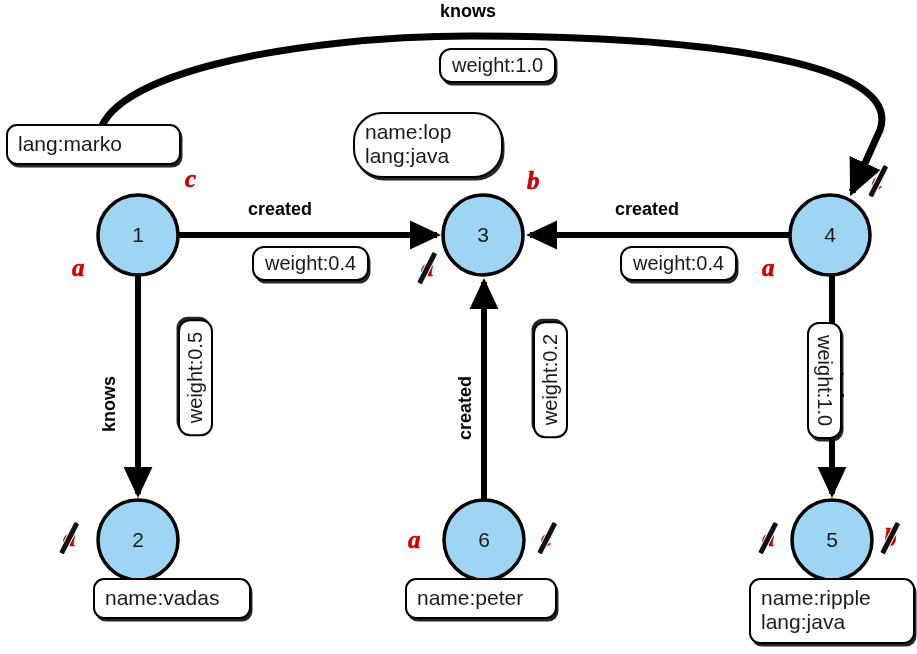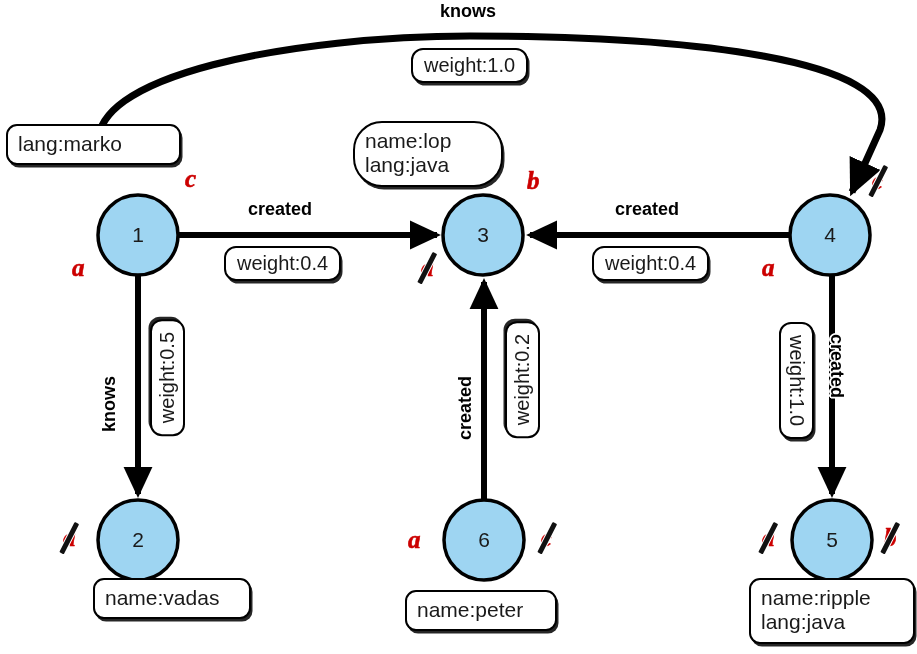--- a/index.html
+++ b/index.html
@@ -74,20 +74,21 @@
     background: #ffffff;
     border: 2.5px solid #000000;
     border-radius: 12px;
     padding: 4px 11px 5px 11px;
     font-family: "Liberation Sans", sans-serif;
     font-size: 20px;
     line-height: 1.1;
     color: #1a1a1a;
     white-space: nowrap;
     box-shadow: 2px 3px 0 -0.5px rgba(0,0,0,0.85);
+    margin-left: 28px;
   }
   .weight-box.vert-ccw {
     writing-mode: vertical-rl;
     transform: rotate(180deg);
     padding: 11px 4px 11px 5px;
   }
   .weight-box.vert-cw {
     writing-mode: vertical-rl;
     padding: 11px 4px 11px 5px;
   }
@@ -191,29 +192,29 @@
   <div class="weight-box vert-ccw" style="left:150px; top:319px;">weight:0.5</div>
   <div class="weight-box vert-ccw" style="left:505px; top:321px;">weight:0.2</div>
   <div class="weight-box vert-cw" style="left:779px; top:322px;">weight:1.0</div>
 
   <div class="prop-box" style="left:6px; top:124px; width:175px;">
     <div>lang:marko</div>
   </div>
   <div class="prop-box" style="left:63px; top:578px; width:158px;margin-left:30px;">
     <div>name:vadas</div>
   </div>
-  <div class="prop-box" style="left:353px; top:121px; width:150px;border-radius:29px;">
+  <div class="prop-box" style="left:353px; top:112px; width:150px;border-radius:29px;">
     <div>name:lop</div>
     <div>lang:java</div>
   </div>
   <div class="prop-box" style="left:749px; top:578px; width:166px;">
     <div>name:ripple</div>
     <div>lang:java</div>
   </div>
-  <div class="prop-box" style="left:405px; top:578px; width:152px;margin-top:12px;">
+  <div class="prop-box" style="left:405px; top:578px; width:152px;">
     <div>name:peter</div>
   </div>
 
   <div class="mark" style="left:72px; top:255px;">
     <span>a</span>
   </div>
   <div class="mark" style="left:185px; top:166px;">
     <span>c</span>
   </div>
 

